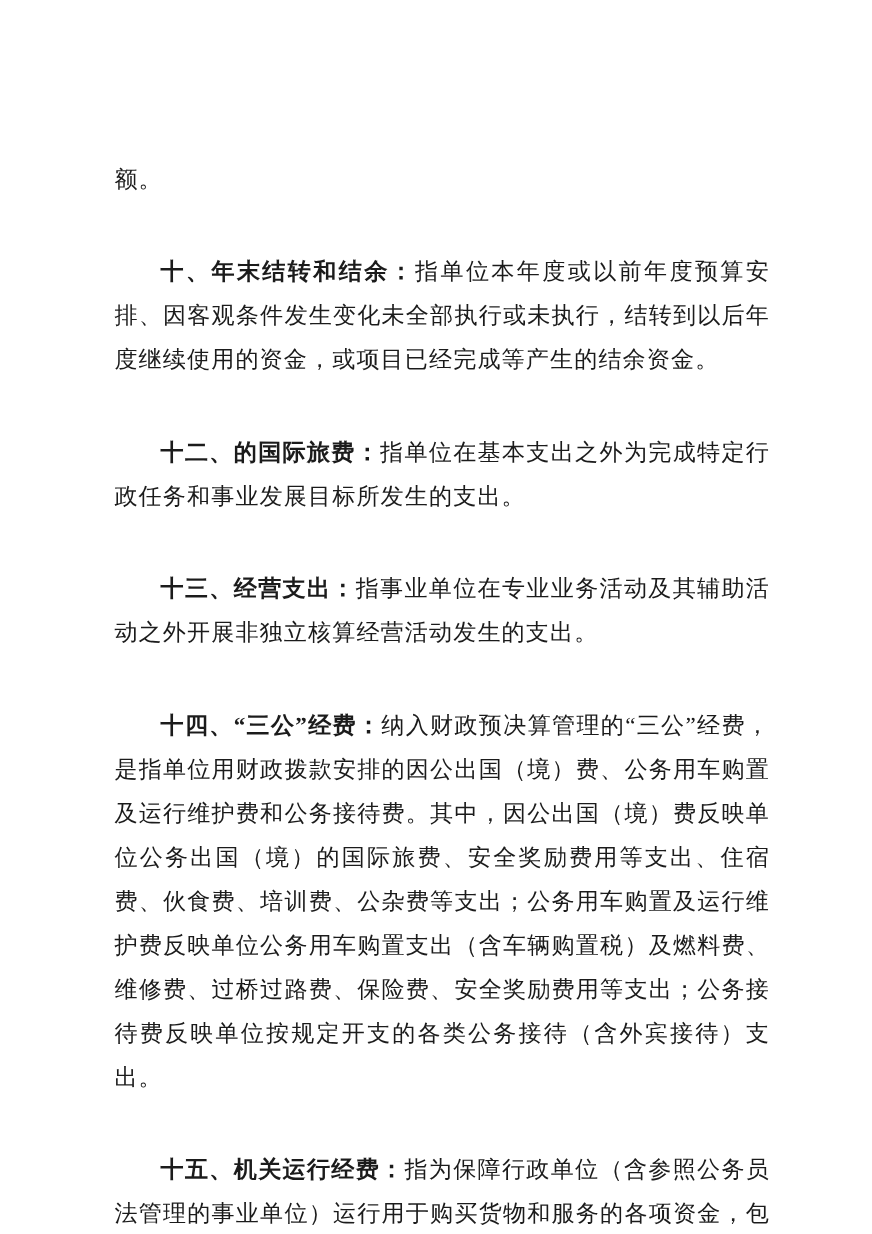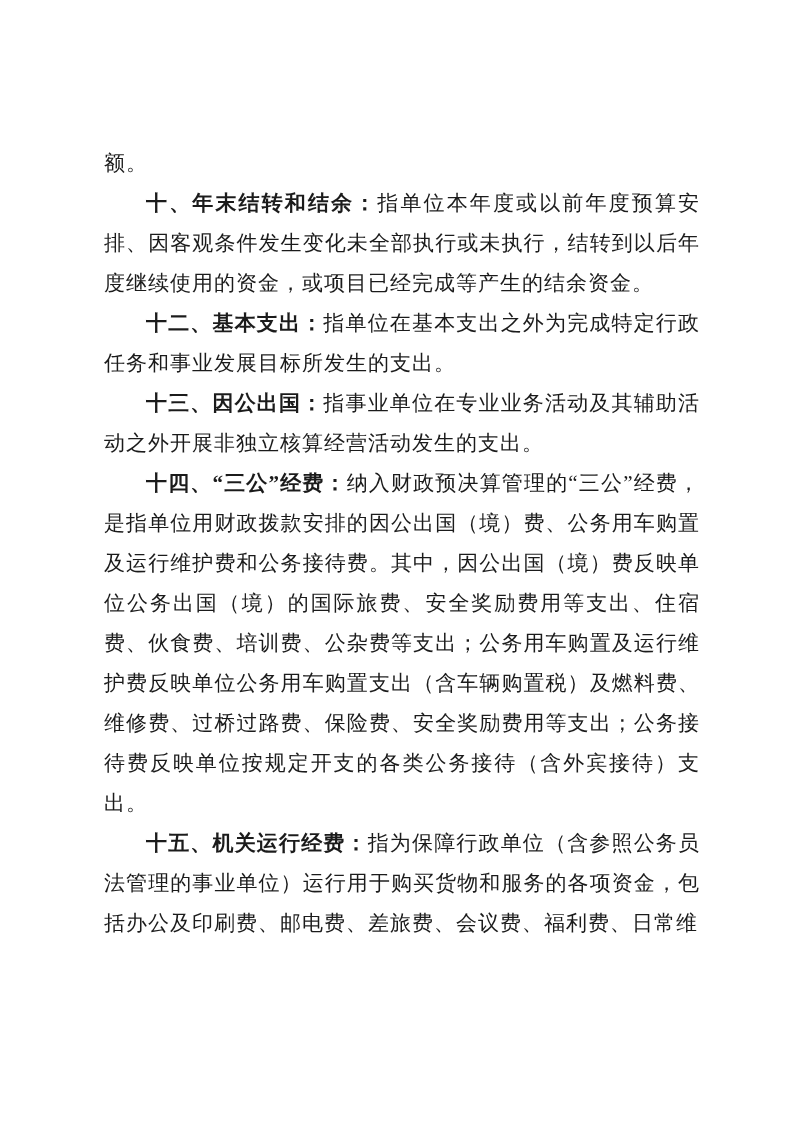--- a/index.html
+++ b/index.html
@@ -33,38 +33,39 @@
     color: #1b1b1b;
     text-align: justify;
     text-justify: inter-ideograph;
   }
   .para {
     margin: 0;
     padding: 0;
   }
   .para.indent {
     text-indent: 2em;
+    margin-top: 44px;
   }
   .term-lead {
     font-weight: bold;
   }
 </style>
 </head>
 <body>
 
 <div class="doc-page">
   <div class="doc-content">
 
     <p class="para"><span class="term-lead"></span><span>额。</span></p>
 
     <p class="para indent"><span class="term-lead">十、年末结转和结余：</span><span>指单位本年度或以前年度预算安排、因客观条件发生变化未全部执行或未执行，结转到以后年度继续使用的资金，或项目已经完成等产生的结余资金。</span></p>
 
 
-    <p class="para indent"><span class="term-lead">十二、基本支出：</span><span>指单位在基本支出之外为完成特定行政任务和事业发展目标所发生的支出。</span></p>
+    <p class="para indent"><span class="term-lead">十二、的国际旅费：</span><span>指单位在基本支出之外为完成特定行政任务和事业发展目标所发生的支出。</span></p>
 
-    <p class="para indent"><span class="term-lead">十三、因公出国：</span><span>指事业单位在专业业务活动及其辅助活动之外开展非独立核算经营活动发生的支出。</span></p>
+    <p class="para indent"><span class="term-lead">十三、经营支出：</span><span>指事业单位在专业业务活动及其辅助活动之外开展非独立核算经营活动发生的支出。</span></p>
 
     <p class="para indent"><span class="term-lead">十四、“三公”经费：</span><span>纳入财政预决算管理的“三公”经费，是指单位用财政拨款安排的因公出国（境）费、公务用车购置及运行维护费和公务接待费。其中，因公出国（境）费反映单位公务出国（境）的国际旅费、安全奖励费用等支出、住宿费、伙食费、培训费、公杂费等支出；公务用车购置及运行维护费反映单位公务用车购置支出（含车辆购置税）及燃料费、维修费、过桥过路费、保险费、安全奖励费用等支出；公务接待费反映单位按规定开支的各类公务接待（含外宾接待）支出。</span></p>
 
     <p class="para indent"><span class="term-lead">十五、机关运行经费：</span><span>指为保障行政单位（含参照公务员法管理的事业单位）运行用于购买货物和服务的各项资金，包括办公及印刷费、邮电费、差旅费、会议费、福利费、日常维</span></p>
 
   </div>
 </div>
 
 </body></html>

